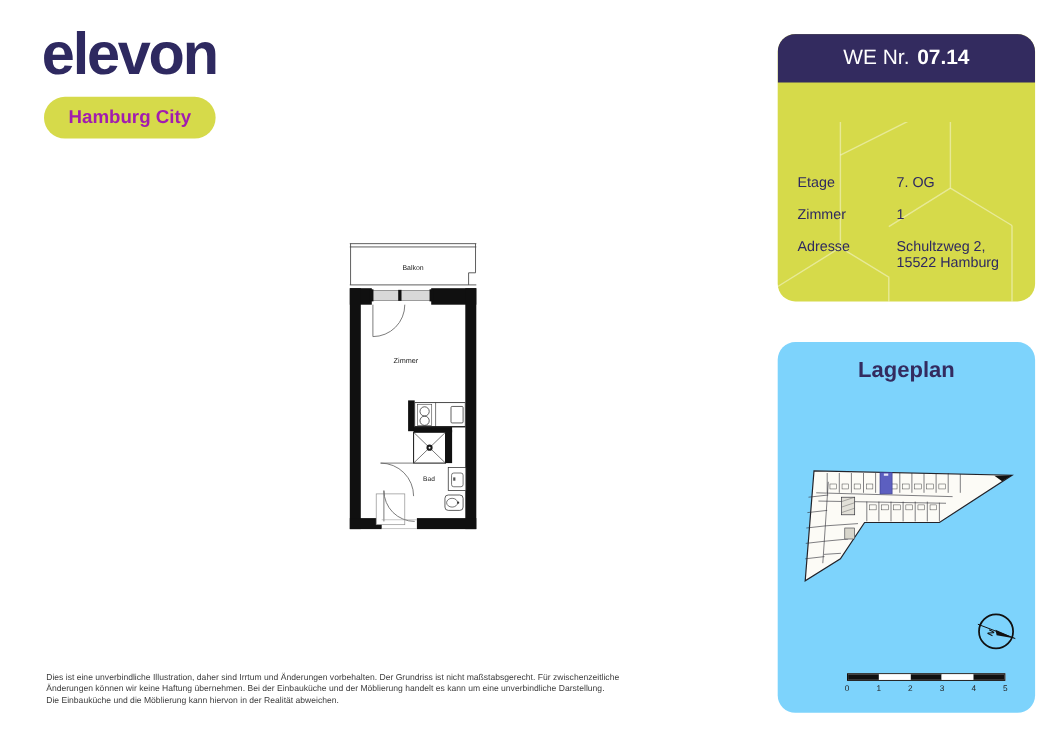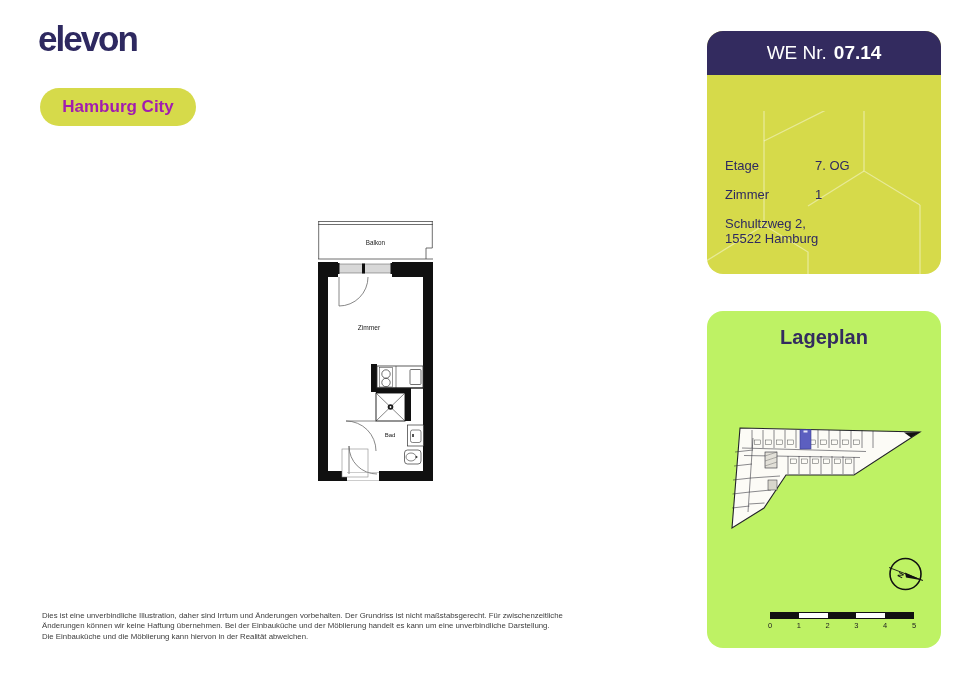--- a/index.html
+++ b/index.html
@@ -1,38 +1,38 @@
 <!DOCTYPE html>
 <html><head>
 <meta charset="utf-8">
 <style>
   html,body{margin:0;padding:0;}
   body{width:960px;height:679px;background:#ffffff;font-family:"Liberation Sans",sans-serif;position:relative;overflow:hidden;}
   .abs{position:absolute;}
 
   
-  .logo{left:38px;top:20px;font-size:35px;font-weight:700;letter-spacing:-2px;color:#2e2960;line-height:1.1;}
+  .logo{left:38px;top:20px;font-size:54px;font-weight:700;letter-spacing:-2px;color:#2e2960;line-height:1.1;}
   .badge{left:40px;top:88px;width:156px;height:38px;background:#d6da4a;border-radius:19px;
          display:flex;align-items:center;justify-content:center;color:#a21caf;
          font-size:17px;font-weight:700;}
 
   
   .unit-card{left:707px;top:31px;width:234px;height:243px;border-radius:16px;overflow:hidden;background:#d6da4a;}
   .unit-card-header{height:44px;background:#332b5f;display:flex;align-items:center;justify-content:center;color:#fff;font-size:19px;}
   .unit-card-header .prefix{font-weight:400;margin-right:7px;}
   .unit-card-header .number{font-weight:700;}
   .unit-card-body{position:relative;height:223px;margin-top:36px;}
   .pattern-svg{position:absolute;left:0;top:0;}
   .info-rows{position:relative;padding:47px 18px 0 18px;}
   .info-row{display:flex;margin-bottom:14px;font-size:13px;color:#2e2960;line-height:15px;}
   .info-row .lbl{width:90px;flex:none;}
   .info-row .val{white-space:pre-line;}
 
   
-  .lage-card{left:707px;top:311px;width:234px;height:337px;border-radius:16px;background:#bef264;overflow:hidden;}
+  .lage-card{left:707px;top:311px;width:234px;height:337px;border-radius:16px;background:#7dd3fc;overflow:hidden;}
   .lage-title{text-align:center;padding-top:15px;font-size:20px;font-weight:700;color:#332b5f;}
   .siteplan-svg{position:absolute;left:15px;top:107px;}
   .compass-svg{position:absolute;left:176px;top:241px;}
   .scalebar{position:absolute;left:63px;top:301px;width:144px;height:7px;border:1px solid #111;display:flex;background:#fff;box-sizing:border-box;}
   .scalebar .seg{flex:1;}
   .seg.b{background:#111;} .seg.w{background:#fff;}
   .scale-label{position:absolute;top:310px;transform:translateX(-50%);font-size:7.5px;color:#222;}
 
   
   .disclaimer{left:42px;top:611px;width:640px;font-size:7.8px;line-height:10.4px;color:#3c3c3c;}
@@ -154,20 +154,21 @@
     <div class="info-rows">
       <div class="info-row">
         <span class="lbl">Etage</span>
         <span class="val">7. OG</span>
       </div>
       <div class="info-row">
         <span class="lbl">Zimmer</span>
         <span class="val">1</span>
       </div>
       <div class="info-row">
+        <span class="lbl">Adresse</span>
         <span class="val">Schultzweg 2,
 15522 Hamburg</span>
       </div>
     </div>
   </div>
 </div>
 
 <div class="abs lage-card">
   <div class="lage-title">Lageplan</div>
 

